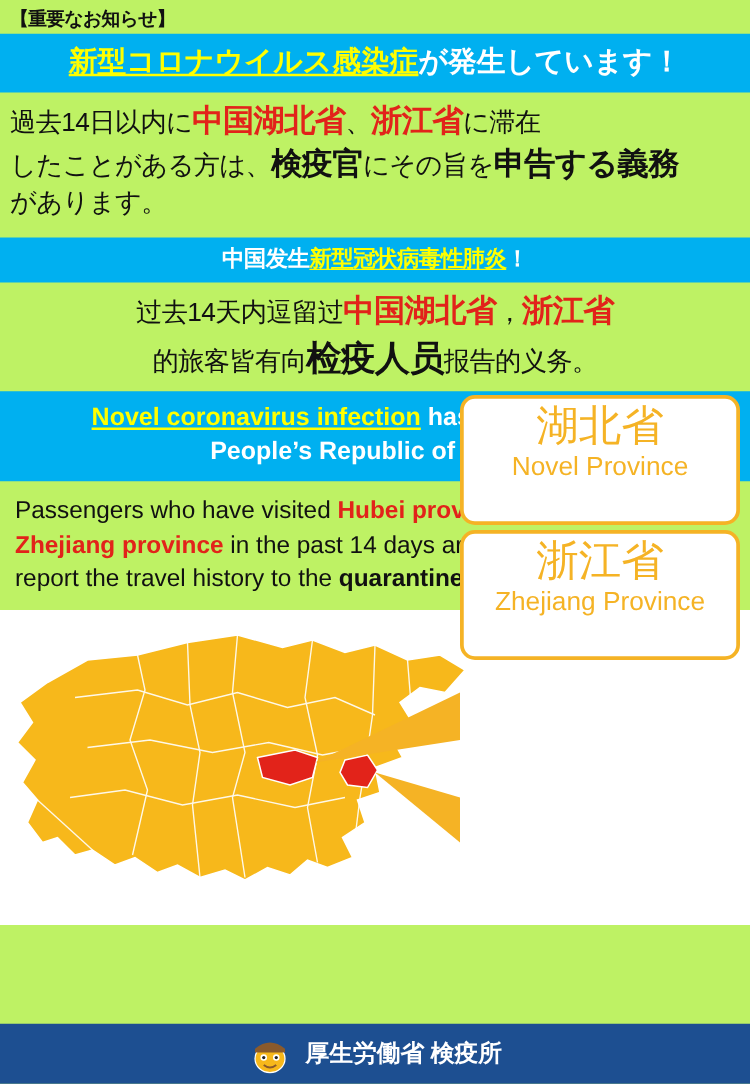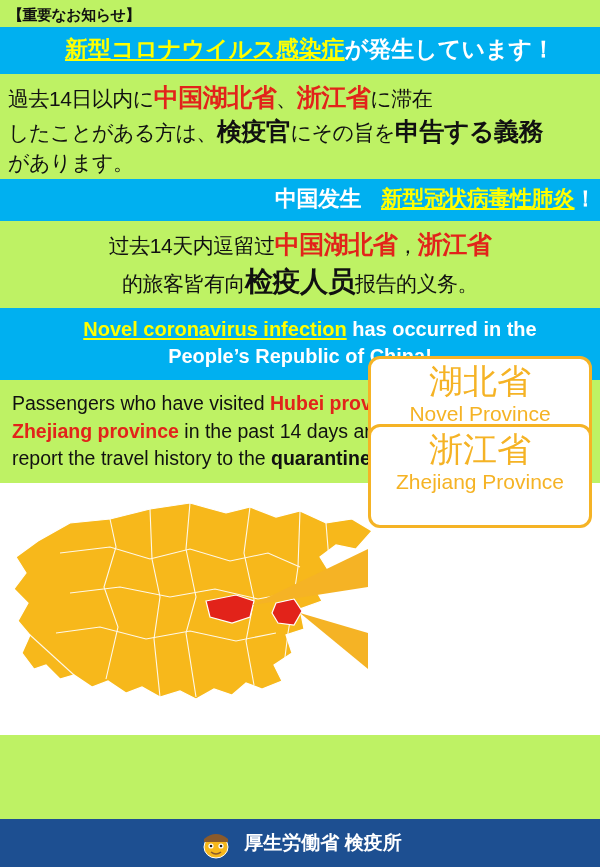--- a/index.html
+++ b/index.html
@@ -46,48 +46,47 @@
   .band-cyan .line2 {
     font-size: 23px;
     font-weight: bold;
     line-height: 1.3;
     margin-top: 2px;
   }
   .hl-yellow {
     color: #ffff00;
     text-decoration: underline;
     text-underline-offset: 2px;
-    margin-left: 20px;
   }
 
   
   .jp-body {
-    padding: 6px 8px 1px 8px;
+    padding: 6px 8px 12px 8px;
     font-size: 21px;
     color: #111111;
     line-height: 1.38;
     letter-spacing: -0.5px;
   }
   .jp-body .red {
     color: #e2231a;
     font-weight: bold;
     font-size: 25px;
   }
   .jp-body .big-black {
     font-weight: bold;
     font-size: 25px;
     margin-top: 18px;
   }
 
   
   .band-cyan2 {
     background: #00b0f0;
     color: #ffffff;
-    text-align: right;
-    font-size: 22px;
+    text-align: center;
+    font-size: 18px;
     font-weight: bold;
     padding: 5px 4px 7px 4px;
     letter-spacing: -0.5px;
   }
 
   
   .cn-body {
     padding: 6px 8px 6px 8px;
     font-size: 21px;
     color: #111111;
@@ -162,21 +161,20 @@
     color: #f5b325;
     font-size: 21px;
     line-height: 1.1;
     margin-top: 2px;
   }
   #callout-hubei {
     left: 368px;
     top: 316px;
     width: 224px;
     height: 104px;
-    margin-top: 40px;
   }
   #callout-zhejiang {
     left: 368px;
     top: 424px;
     width: 224px;
     height: 104px;
   }
 
   
   .footer {

